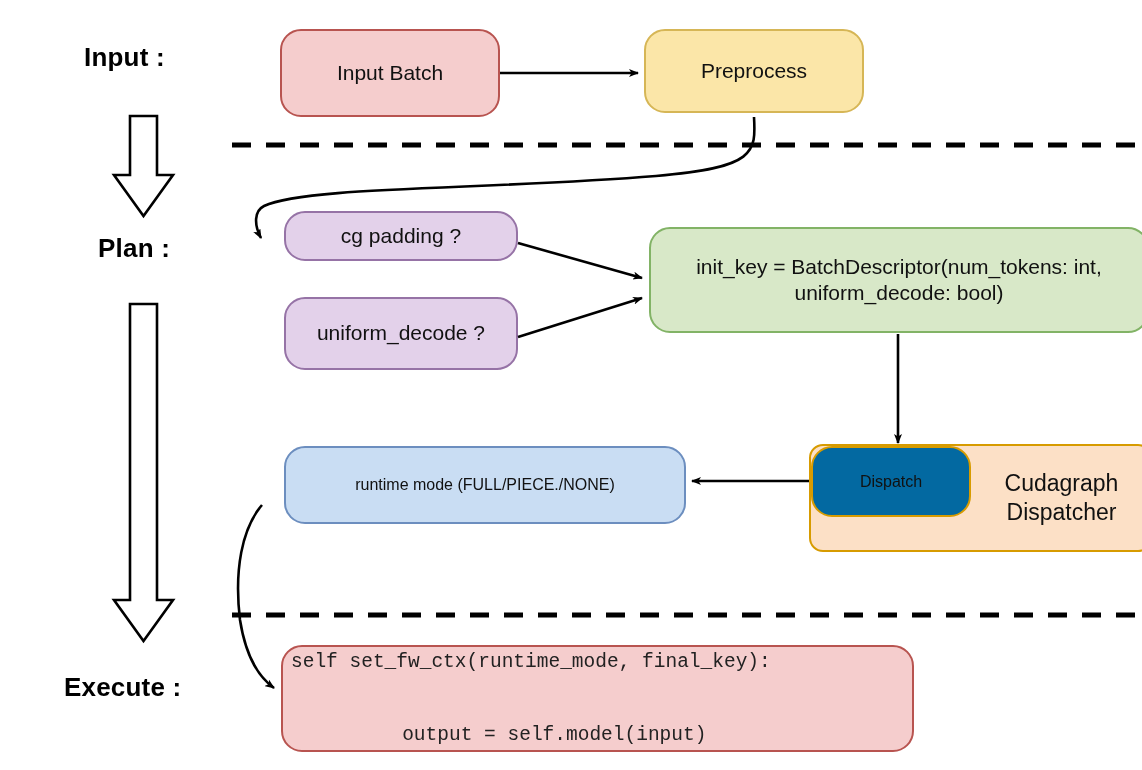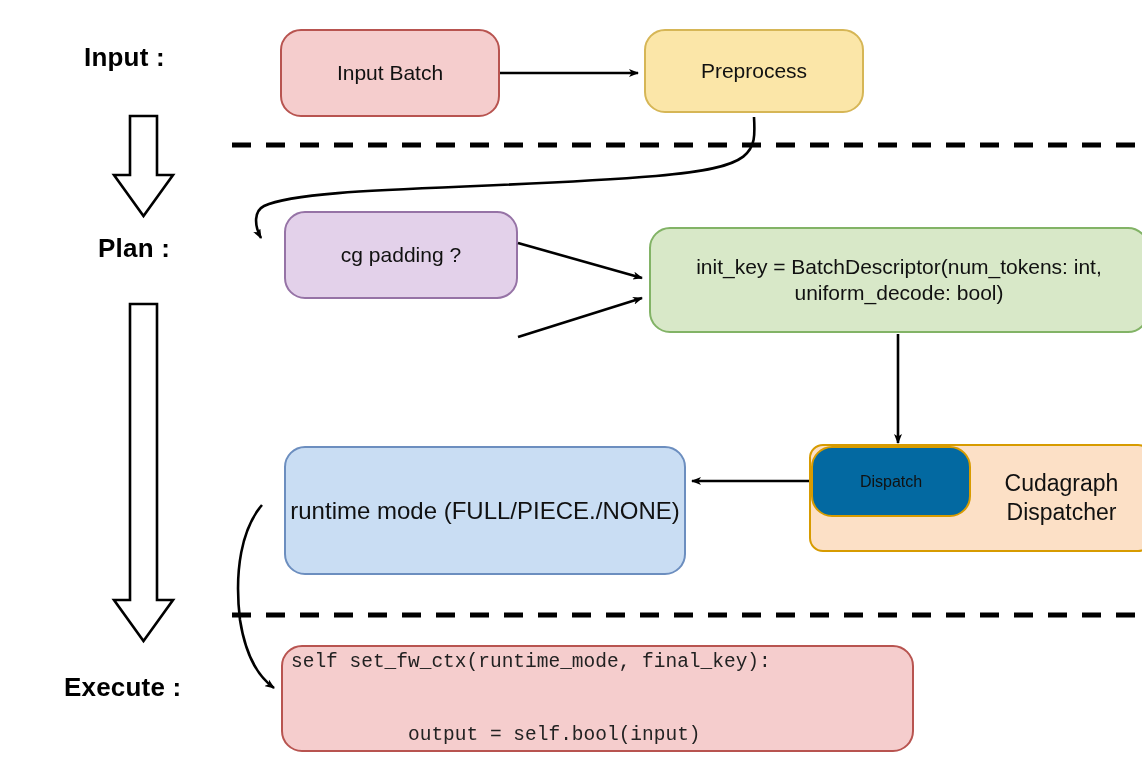--- a/index.html
+++ b/index.html
@@ -6,24 +6,24 @@
   body{width:1142px;height:770px;position:relative;overflow:hidden;
        font-family:"Liberation Sans","DejaVu Sans",sans-serif;}
   #stage{position:absolute;left:12px;top:0;width:1142px;height:770px;margin-left:44px;}
   .node{position:absolute;box-sizing:border-box;display:flex;align-items:center;
         justify-content:center;text-align:center;border-radius:21px;border-width:2px;
         border-style:solid;line-height:1.25;}
   .stage-label{position:absolute;font-weight:bold;font-size:26px;color:#000;
         white-space:nowrap;letter-spacing:0.2px;}
   .n-input   {left:224px;top:29px;width:220px;height:88px;background:#f5cdcd;border-color:#b85450;font-size:21px;color:#111;}
   .n-pre     {left:588px;top:29px;width:220px;height:84px;background:#fbe6a8;border-color:#d6b656;font-size:21px;color:#111;}
-  .n-cg      {left:228px;top:211px;width:234px;height:88px;background:#e3d1ea;border-color:#9673a6;font-size:21px;color:#111;}
+  .n-cg      {left:228px;top:211px;width:234px;height:50px;background:#e3d1ea;border-color:#9673a6;font-size:21px;color:#111;}
   .n-ud      {left:228px;top:297px;width:234px;height:73px;background:#e3d1ea;border-color:#9673a6;font-size:21px;color:#111;}
   .n-key     {left:593px;top:227px;width:500px;height:106px;background:#d8e8c8;border-color:#82b366;font-size:21px;color:#111;padding:0 24px;}
-  .n-runtime {left:228px;top:446px;width:402px;height:129px;background:#c9ddf3;border-color:#6c8ebf;font-size:24px;color:#111;}
+  .n-runtime {left:228px;top:446px;width:402px;height:78px;background:#c9ddf3;border-color:#6c8ebf;font-size:16px;color:#111;}
   .n-outer   {left:753px;top:444px;width:343px;height:108px;background:#fce0c6;border-color:#d79b00;border-radius:14px;}
   .n-cuda    {left:915px;top:444px;width:181px;height:108px;background:transparent;border:none;font-size:23px;color:#111;}
   .n-dispatch{left:755px;top:446px;width:160px;height:71px;background:#0369a1;border-color:#d79b00;font-size:16px;color:#111;}
   .n-code    {left:225px;top:645px;width:633px;height:107px;background:#f5cdcd;border-color:#b85450;
               font-family:"Liberation Mono","DejaVu Sans Mono",monospace;font-size:19.5px;color:#222;
               justify-content:flex-start;padding-left:8px;white-space:pre;}
   .lbl-input  {left:28px;top:42px;}
   .lbl-plan   {left:42px;top:233px;}
   .lbl-exec   {left:8px;top:672px;}
   svg.overlay{position:absolute;left:0;top:0;width:1142px;height:770px;pointer-events:none;}
@@ -42,20 +42,23 @@
   </div>
 
   <div class="node n-pre">
     <span>Preprocess</span>
   </div>
 
   <div class="node n-cg">
     <span>cg padding ?</span>
   </div>
 
+  <div class="node n-ud">
+    <span>uniform_decode ?</span>
+  </div>
 
   <div class="node n-key">
     <div>
       <div>init_key = BatchDescriptor(num_tokens: int,</div>
       <div>uniform_decode: bool)</div>
     </div>
   </div>
 
   <div class="node n-runtime">
     <div>
@@ -71,21 +74,21 @@
     </div>
   </div>
 
   <div class="node n-dispatch">
     <span>Dispatch</span>
   </div>
 
   <div class="node n-code">
     <div>
       <div>self set_fw_ctx(runtime_mode, final_key):</div>
-      <div>    output = self.bool(input)</div>
+      <div>    output = self.model(input)</div>
     </div>
   </div>
 
   <svg class="overlay" viewBox="0 0 1142 770">
     <defs>
       <marker id="ah" markerWidth="10" markerHeight="8" refX="9" refY="4" orient="auto" markerUnits="userSpaceOnUse">
         <path d="M0,0 L10,4 L0,8 L2.6,4 z" fill="#000"></path>
       </marker>
     </defs>
 

